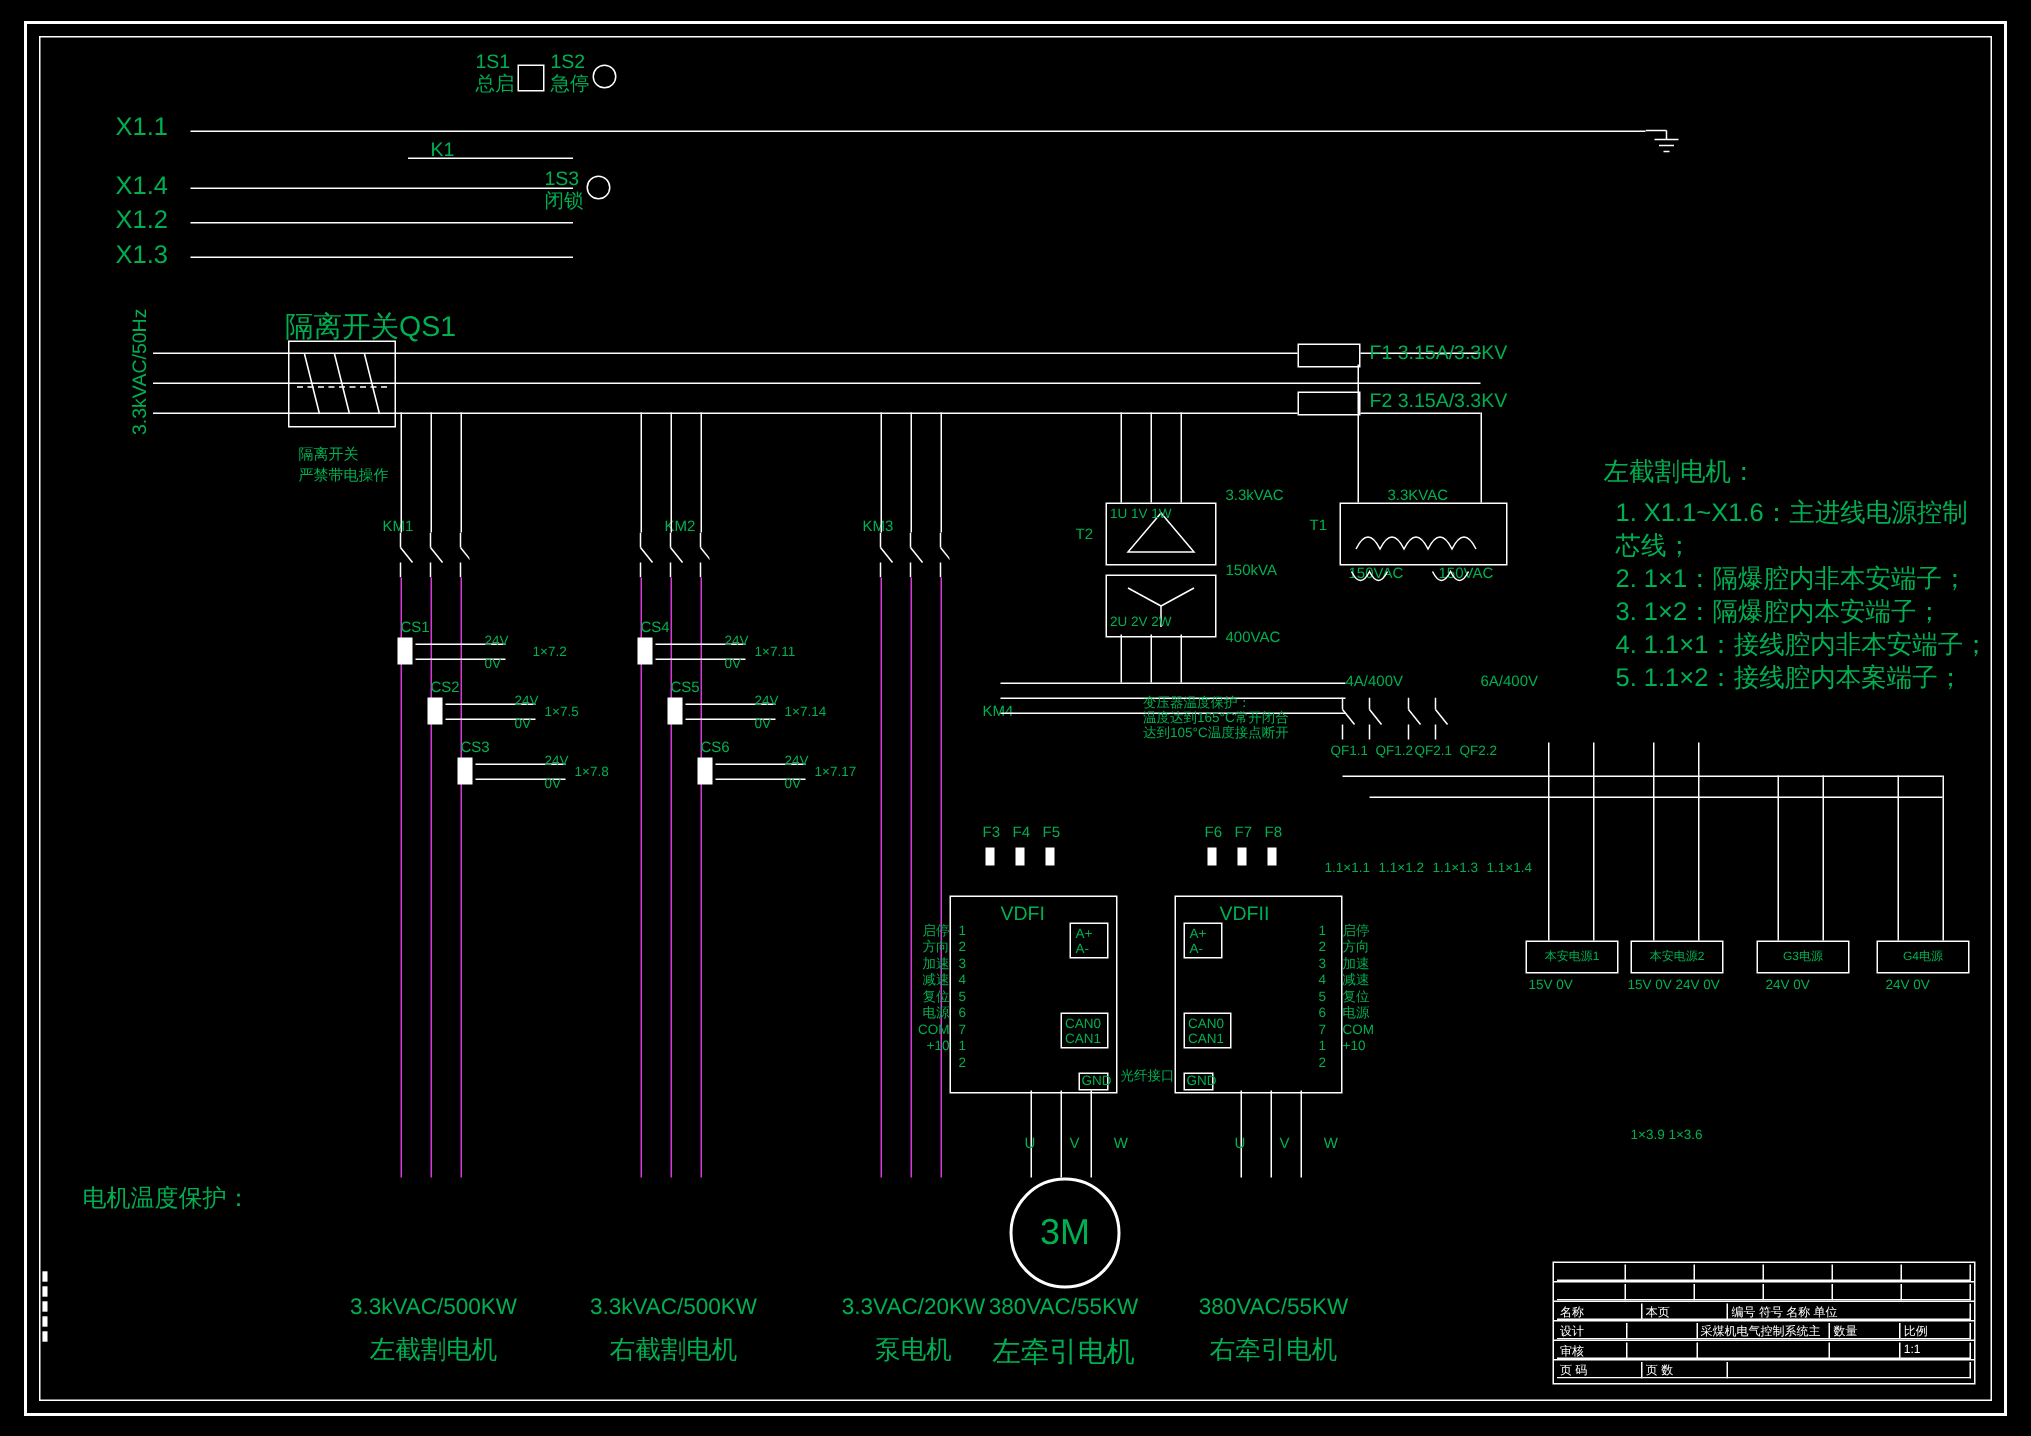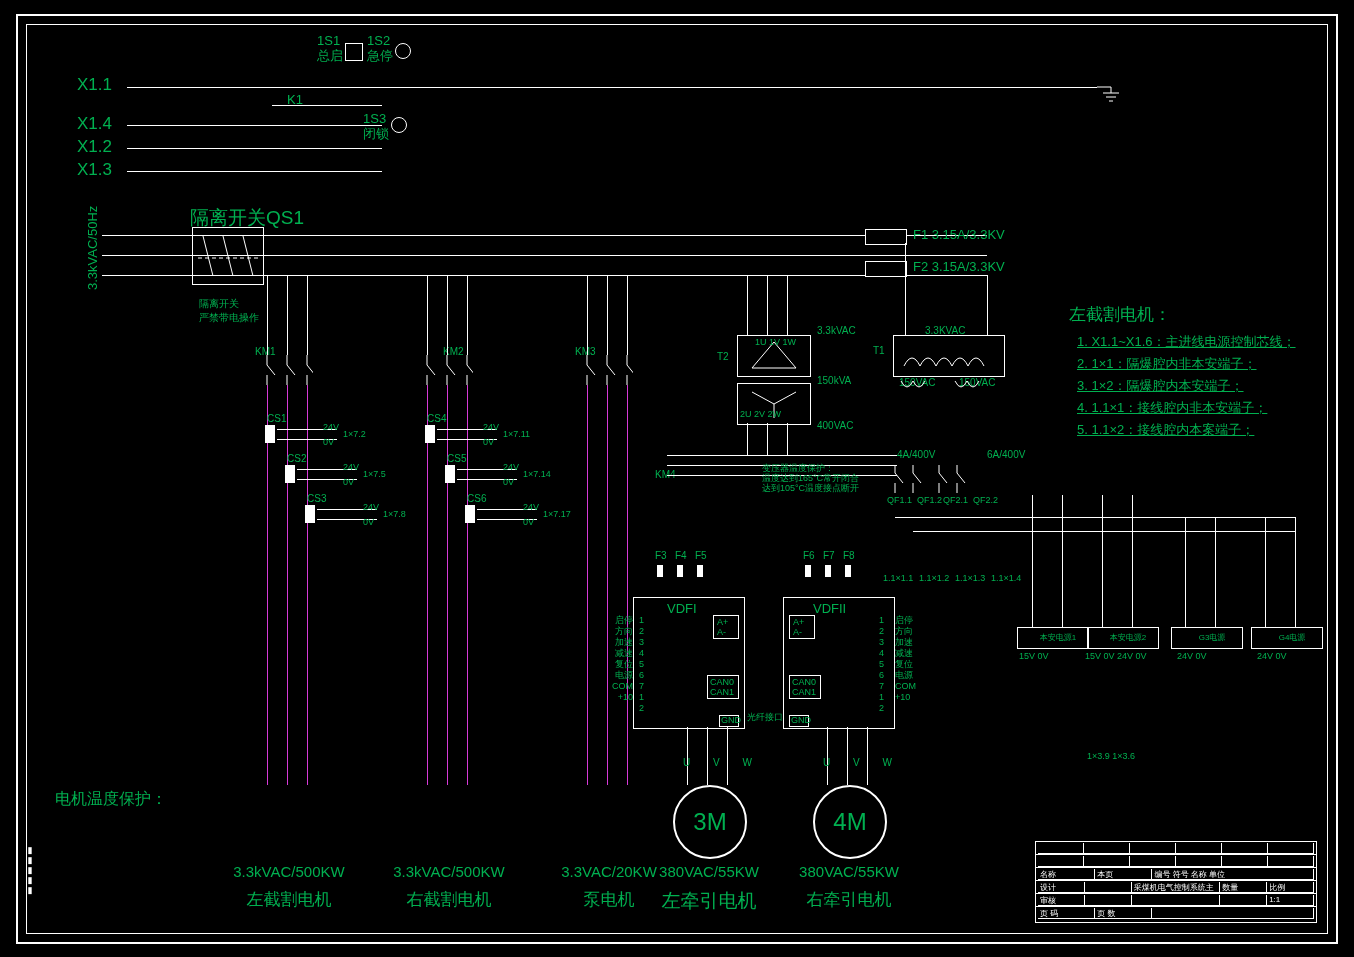--- a/index.html
+++ b/index.html
@@ -56,21 +56,21 @@
 
   .tiny { font-size:9px; }
   .sml  { font-size:10px; }
   .med  { font-size:13px; }
   .big  { font-size:17px; }
   .huge { font-size:19px; }
 
   
   .fuse { position:absolute; width:40px; height:14px; background:#000; border:1px solid #fff; }
 
-  .ps-box { position:absolute; border:1px solid #fff; width:60px; height:20px; color:#00b050; font-size:8px; text-align:center; line-height:20px;padding-left:10px; }
+  .ps-box { position:absolute; border:1px solid #fff; width:60px; height:20px; color:#00b050; font-size:8px; text-align:center; line-height:20px; }
 </style>
 </head>
 <body>
 
 <div class="sheet">
   <div class="inner">
 
     <div class="abs grn big" style="left:50px; top:50px;">X1.1</div>
     <div class="abs grn big" style="left:50px; top:89px;">X1.4</div>
     <div class="abs grn big" style="left:50px; top:112px;">X1.2</div>
@@ -183,21 +183,21 @@
     </svg>
     <div class="vline mag" style="left:560px; top:360px; height:400px;"></div>
     <div class="vline mag" style="left:580px; top:360px; height:400px;"></div>
     <div class="vline mag" style="left:600px; top:360px; height:400px;"></div>
 
     <div class="abs grn sml" style="left:240px; top:388px;">CS1</div>
     <div class="fill-blk" style="left:238px; top:400px; width:10px; height:18px;"></div>
     <div class="hline" style="left:250px; top:404px; width:60px;"></div>
     <div class="hline" style="left:250px; top:414px; width:60px;"></div>
     <div class="abs grn tiny" style="left:296px; top:397px;">24V</div>
-    <div class="abs grn tiny" style="left:316px; top:404px;">1×7.2</div>
+    <div class="abs grn tiny" style="left:328px; top:404px;">1×7.2</div>
     <div class="abs grn tiny" style="left:296px; top:412px;">0V</div>
 
     <div class="abs grn sml" style="left:260px; top:428px;">CS2</div>
     <div class="fill-blk" style="left:258px; top:440px; width:10px; height:18px;"></div>
     <div class="hline" style="left:270px; top:444px; width:60px;"></div>
     <div class="hline" style="left:270px; top:454px; width:60px;"></div>
     <div class="abs grn tiny" style="left:316px; top:437px;">24V</div>
     <div class="abs grn tiny" style="left:336px; top:444px;">1×7.5</div>
     <div class="abs grn tiny" style="left:316px; top:452px;">0V</div>
 
@@ -234,21 +234,21 @@
     <div class="abs grn tiny" style="left:496px; top:492px;">0V</div>
 
     <div class="vline" style="left:720px; top:250px; height:60px;"></div>
     <div class="vline" style="left:740px; top:250px; height:60px;"></div>
     <div class="vline" style="left:760px; top:250px; height:60px;"></div>
     <div class="block" style="left:710px; top:310px; width:72px; height:40px;">
       <svg width="72" height="40">
           <polygon points="36,6 14,32 58,32" fill="none" stroke="#fff"></polygon>
         </svg>
     </div>
-    <div class="abs grn tiny" style="left:713px; top:312px;margin-left:15px;">1U 1V 1W</div>
+    <div class="abs grn tiny" style="left:713px; top:312px;">1U 1V 1W</div>
     <div class="abs grn sml" style="left:690px; top:326px;">T2</div>
     <div class="abs grn sml" style="left:790px; top:300px;">3.3kVAC</div>
     <div class="abs grn sml" style="left:790px; top:350px;">150kVA</div>
     <div class="block" style="left:710px; top:358px; width:72px; height:40px;">
       <svg width="72" height="40">
         <line x1="14" y1="8" x2="36" y2="20" stroke="#fff"></line>
           <line x1="58" y1="8" x2="36" y2="20" stroke="#fff"></line>
           <line x1="36" y1="20" x2="36" y2="34" stroke="#fff"></line>
       </svg>
     </div>
@@ -445,32 +445,29 @@
     </div>
 
     <div class="motor" style="left:646px; top:760px;">
         <span>3M</span>
       </div>
     <div class="mlabel" style="left:612px; top:838px;">
       <div style="font-size:15px;">380VAC/55KW</div>
       <div style="font-size:19px; margin-top:8px;">左牵引电机</div>
     </div>
 
-    <div class="motor" style="left:786px; top:760px;">
-        <span>4M</span>
-      </div>
     <div class="mlabel" style="left:752px; top:838px;">
       <div style="font-size:15px;">380VAC/55KW</div>
       <div style="font-size:17px; margin-top:8px;">右牵引电机</div>
     </div>
 
     <div class="abs grn" style="left:28px; top:764px; font-size:16px;">电机温度保护：</div>
 
     <div class="abs grn" style="left:1042px; top:278px; font-size:17px;">左截割电机：</div>
-    <div class="abs grn" style="left:1050px; top:306px; font-size:13px; line-height:22px;text-decoration:underline;">
+    <div class="abs grn" style="left:1050px; top:306px; font-size:17px; line-height:22px;">
       <div>1. X1.1~X1.6：主进线电源控制芯线；</div>
       <div>2. 1×1：隔爆腔内非本安端子；</div>
       <div>3. 1×2：隔爆腔内本安端子；</div>
       <div>4. 1.1×1：接线腔内非本安端子；</div>
       <div>5. 1.1×2：接线腔内本案端子；</div>
     </div>
 
     <div class="titleblock">
       <div class="row">
           <div class="cell"></div>

